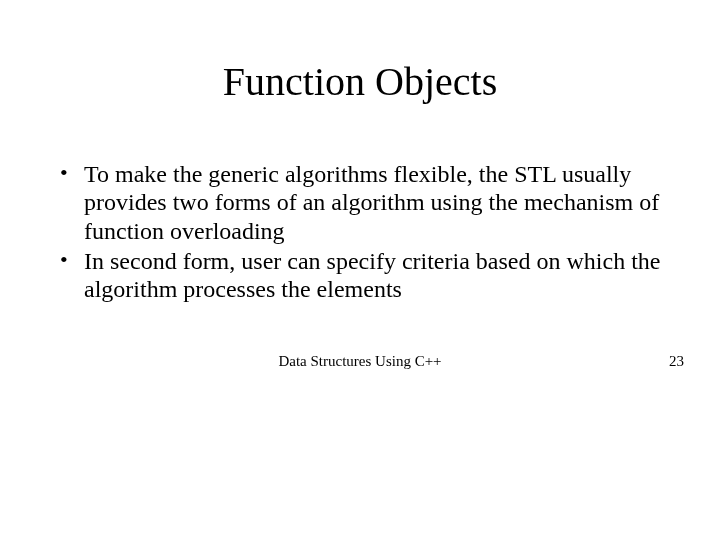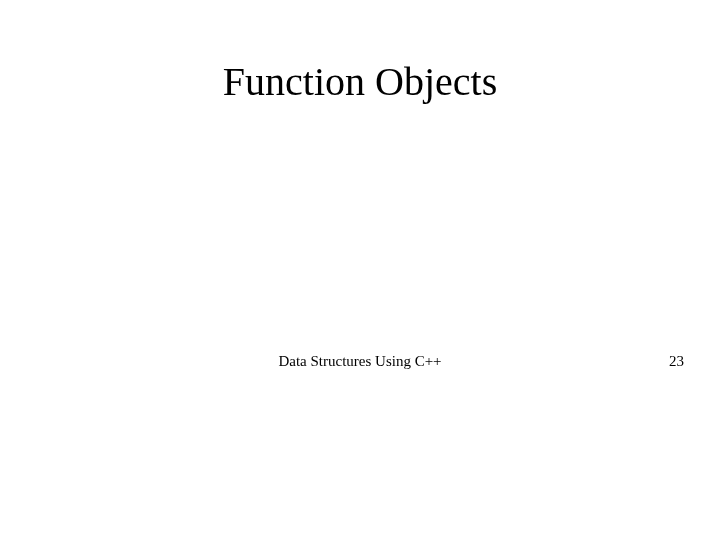--- a/index.html
+++ b/index.html
@@ -69,18 +69,20 @@
   }
 </style>
 </head>
 <body>
 
 <div class="slide">
   <div class="title">Function Objects</div>
 
   <div class="body">
     <ul>
+      <li>To make the generic algorithms flexible, the STL usually provides two forms of an algorithm using the mechanism of function overloading</li>
+      <li>In second form, user can specify criteria based on which the algorithm processes the elements</li>
     </ul>
   </div>
 
   <div class="footer-center">Data Structures Using C++</div>
   <div class="footer-right">23</div>
 </div>
 
 </body></html>

